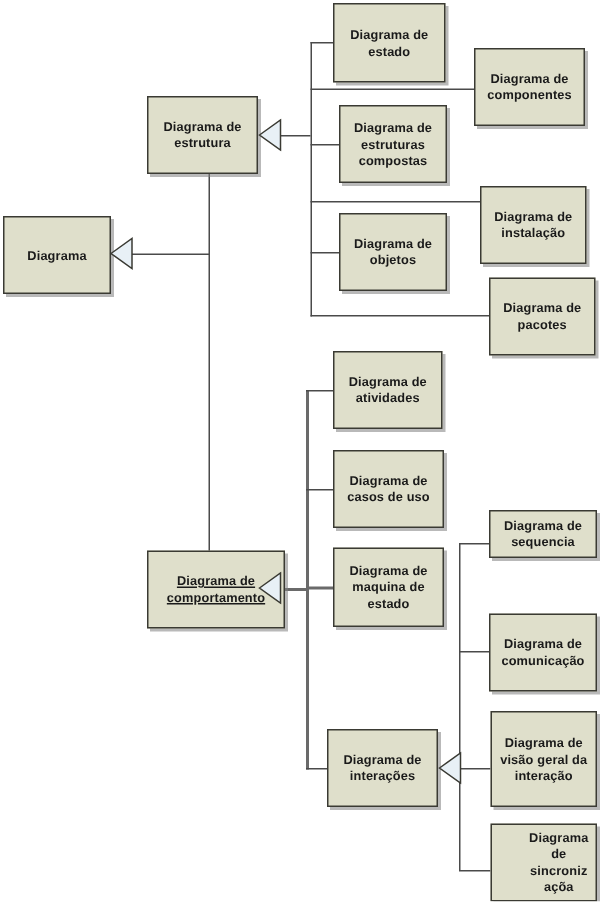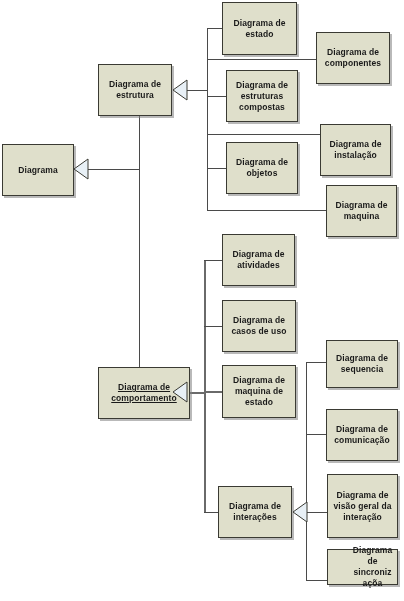--- a/index.html
+++ b/index.html
@@ -147,21 +147,21 @@
 
   <div class="node" style="left:320px; top:124px; width:71px; height:52px;">
     <span>Diagrama de instalação</span>
   </div>
 
   <div class="node" style="left:226px; top:142px; width:72px; height:52px;">
     <span>Diagrama de objetos</span>
   </div>
 
   <div class="node" style="left:326px; top:185px; width:71px; height:52px;">
-    <span>Diagrama de maquina</span>
+    <span>Diagrama de pacotes</span>
   </div>
 
   <div class="node" style="left:222px; top:234px; width:73px; height:52px;">
     <span>Diagrama de atividades</span>
   </div>
 
   <div class="node" style="left:222px; top:300px; width:74px; height:52px;">
     <span>Diagrama de casos de uso</span>
   </div>
 
@@ -170,29 +170,29 @@
   </div>
 
   <div class="node" style="left:222px; top:365px; width:74px; height:53px;">
     <span>Diagrama de maquina de estado</span>
   </div>
 
   <div class="node" style="left:218px; top:486px; width:74px; height:52px;justify-content:center;">
     <span>Diagrama de interações</span>
   </div>
 
-  <div class="node" style="left:326px; top:340px; width:72px; height:48px;">
+  <div class="node" style="left:326px; top:340px; width:72px; height:32px;">
     <span>Diagrama de sequencia</span>
   </div>
 
   <div class="node" style="left:327px; top:474px; width:71px; height:64px;">
     <span>Diagrama de visão geral da interação</span>
   </div>
 
   <div class="node" style="left:326px; top:409px; width:72px; height:52px;">
     <span>Diagrama de comunicação</span>
   </div>
 
-  <div class="node" style="left:327px; top:549px; width:71px; height:36px;padding-left:24px;">
+  <div class="node" style="left:327px; top:549px; width:71px; height:52px;padding-left:24px;">
     <span>Diagrama de sincronizaçõa</span>
   </div>
 
 </div>
 
 </body></html>

